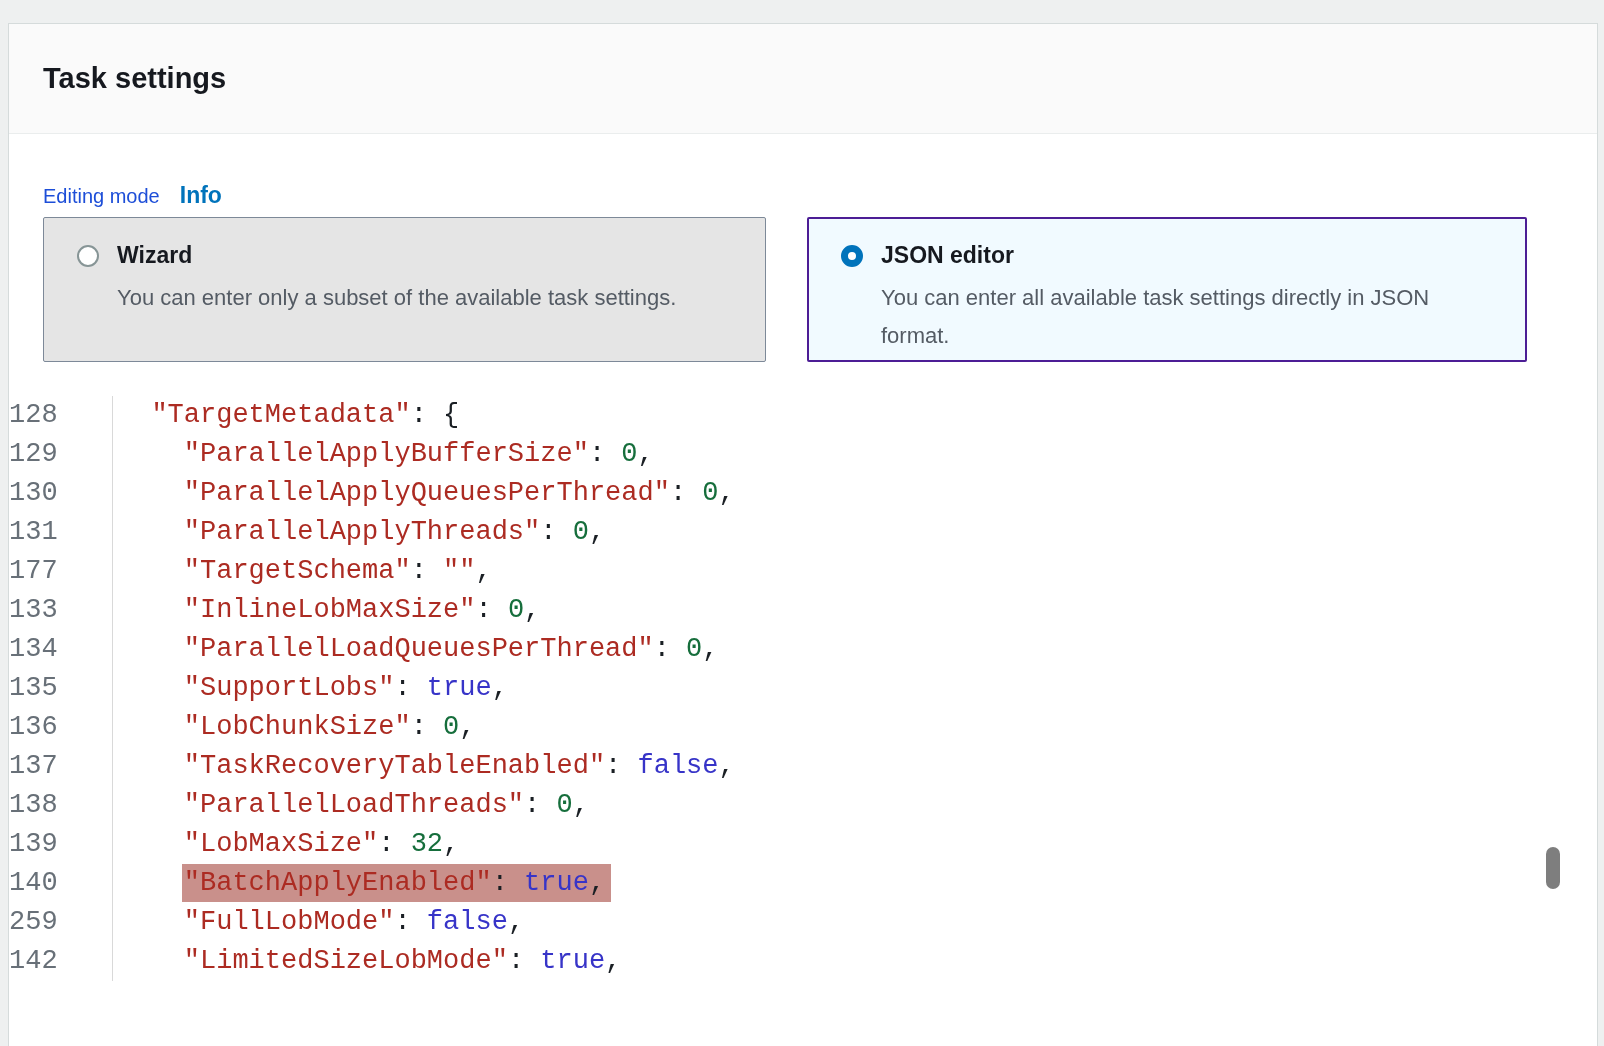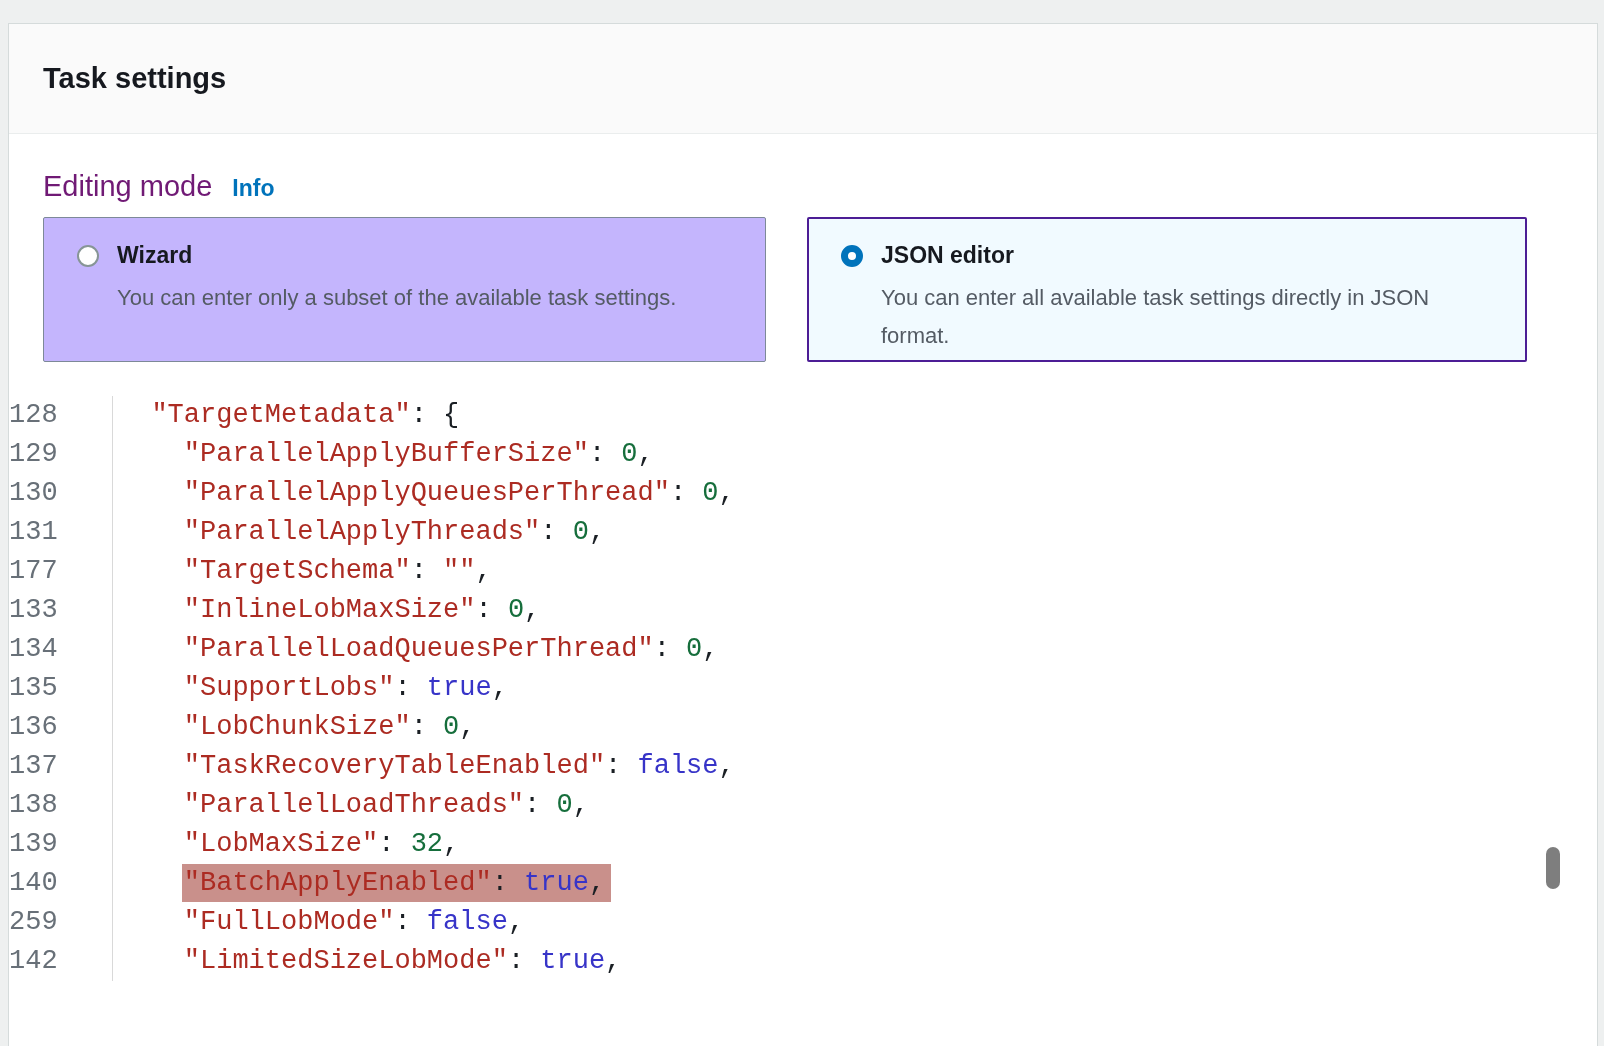--- a/index.html
+++ b/index.html
@@ -25,32 +25,32 @@
     display: flex; align-items: center;
     padding-left: 34px;
   }
   .card-title {
     font-size: 29px; font-weight: 700; color: #16191f;
   }
   .editing-row {
     position: absolute; left: 34px; top: 146px;
     display: flex; align-items: baseline; gap: 20px;
   }
-  .editing-label { font-size: 29px; color: #701a75; }
-  .info-link { font-size: 23px; font-weight: 700; color: #0073bb; cursor: pointer; text-decoration: none; }
+  .editing-label { font-size: 20px; color: #1d4ed8; }
+  .info-link { font-size: 23px; font-weight: 700; color: #0073bb; cursor: pointer; text-decoration: none; margin-top: 12px; }
 
   .tiles {
     position: absolute; left: 34px; top: 193px;
     display: flex; gap: 41px;
   }
   .tile {
     width: 723px; height: 145px;
     border: 1px solid #7d8998;
     border-radius: 2px;
-    background: #c4b5fd;
+    background: #e5e5e5;
     padding: 24px 20px 0 33px;
     cursor: pointer;
   }
   .tile.selected {
     width: 720px;
     border: 2px solid #4c1d95;
     background: #f1faff;
     padding: 23px 19px 0 32px;
   }
   .tile-top { display: flex; align-items: center; gap: 18px; }

